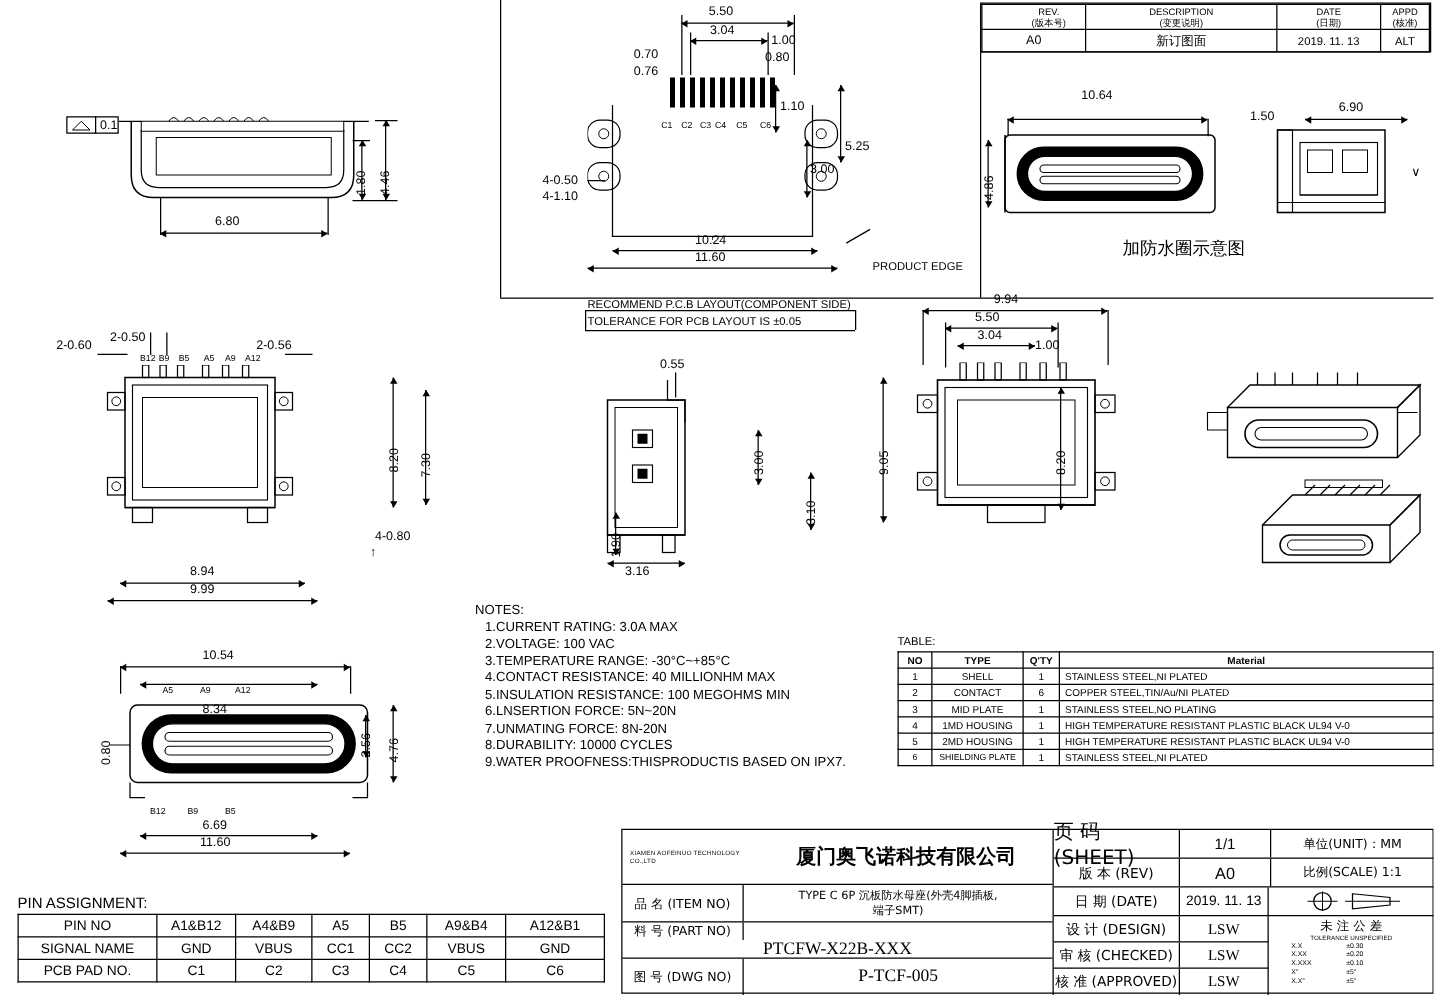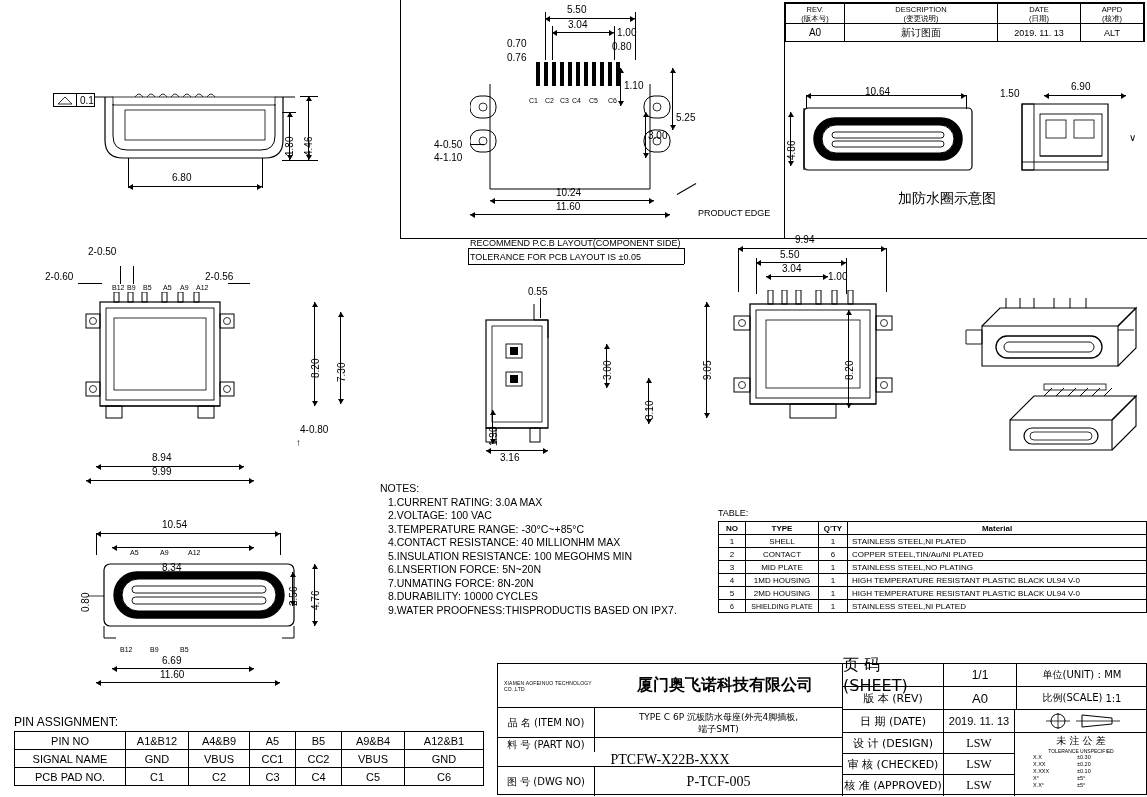--- a/index.html
+++ b/index.html
@@ -30,21 +30,21 @@
 </style>
 </head>
 <body>
 
 <div id="sheet">
 
   <div class="box" style="left:784px;top:2px;width:361px;height:40px;">
     <table style="width:100%;height:100%;">
       <tbody>
           <tr style="height:20px;">
-        <td style="width:58px;font-size:7.5px;line-height:9px;">
+        <td style="width:58px;font-size:7.5px;line-height:9px;padding-left:24px;">
           <div>REV.</div>
               <div>(版本号)</div>
         </td>
         <td style="width:152px;font-size:7.5px;line-height:9px;">
           <div>DESCRIPTION</div>
               <div>(变更说明)</div>
         </td>
         <td style="width:82px;font-size:7.5px;line-height:9px;">
           <div>DATE</div>
               <div>(日期)</div>
@@ -179,21 +179,21 @@
     <div class="txt small" style="left:470px;top:238px;">RECOMMEND P.C.B LAYOUT(COMPONENT SIDE)</div>
     <div class="txt small" style="left:470px;top:252px;">TOLERANCE FOR PCB LAYOUT IS ±0.05</div>
     <div class="ln hl" style="left:468px;top:248px;width:216px;"></div>
     <div class="ln hl" style="left:468px;top:264px;width:216px;"></div>
     <div class="ln vl" style="left:468px;top:248px;height:16px;"></div>
     <div class="ln vl" style="left:684px;top:248px;height:16px;"></div>
   </div>
 
   <div>
     <div class="arrowline" style="left:806px;top:95px;width:160px;"></div>
-    <div class="txt dim" style="left:865px;top:86px;text-align:center;">10.64</div>
+    <div class="txt dim" style="left:865px;top:71px;text-align:center;">10.64</div>
     <div class="ext" style="left:806px;top:95px;height:14px;"></div>
     <div class="ext" style="left:966px;top:95px;height:14px;"></div>
 
     <div class="arrowline" style="left:1044px;top:95px;width:82px;"></div>
     <div class="txt dim" style="left:1071px;top:81px;">6.90</div>
 
     <svg style="position:absolute;left:800px;top:104px;" width="176" height="70">
       <rect x="4" y="4" width="168" height="62" rx="4" fill="none" stroke="#000" stroke-width="1.2"></rect>
       <rect x="14" y="14" width="148" height="42" rx="21" fill="#000" stroke="#000" stroke-width="1.5"></rect>
       <rect x="22" y="21" width="132" height="28" rx="14" fill="#fff" stroke="#000" stroke-width="1"></rect>
@@ -213,21 +213,21 @@
       <rect x="58" y="20" width="20" height="18" fill="none" stroke="#000" stroke-width="0.8"></rect>
       <line x1="24" y1="56" x2="86" y2="56" stroke="#000" stroke-width="0.9"></line>
       <line x1="6" y1="62" x2="92" y2="62" stroke="#000" stroke-width="0.9"></line>
     </svg>
     <div class="txt dim" style="left:1129px;top:132px;">∨</div>
 
     <div class="txt" style="left:898px;top:190px;font-size:14px;font-family:'DejaVu Sans',sans-serif;">加防水圈示意图</div>
   </div>
 
   <div>
-    <div class="txt dim" style="left:88px;top:246px;">2-0.50</div>
+    <div class="txt dim" style="left:88px;top:265px;">2-0.50</div>
     <div class="txt dim" style="left:45px;top:271px;">2-0.60</div>
     <div class="txt dim" style="left:205px;top:271px;">2-0.56</div>
 
     <div class="ext" style="left:120px;top:266px;height:18px;"></div>
     <div class="ext" style="left:133px;top:266px;height:18px;"></div>
     <div class="exth" style="left:78px;top:283px;width:24px;"></div>
     <div class="exth" style="left:228px;top:283px;width:22px;"></div>
 
     <div class="txt tiny" style="left:112px;top:284px;">B12</div>
     <div class="txt tiny" style="left:127px;top:284px;">B9</div>

